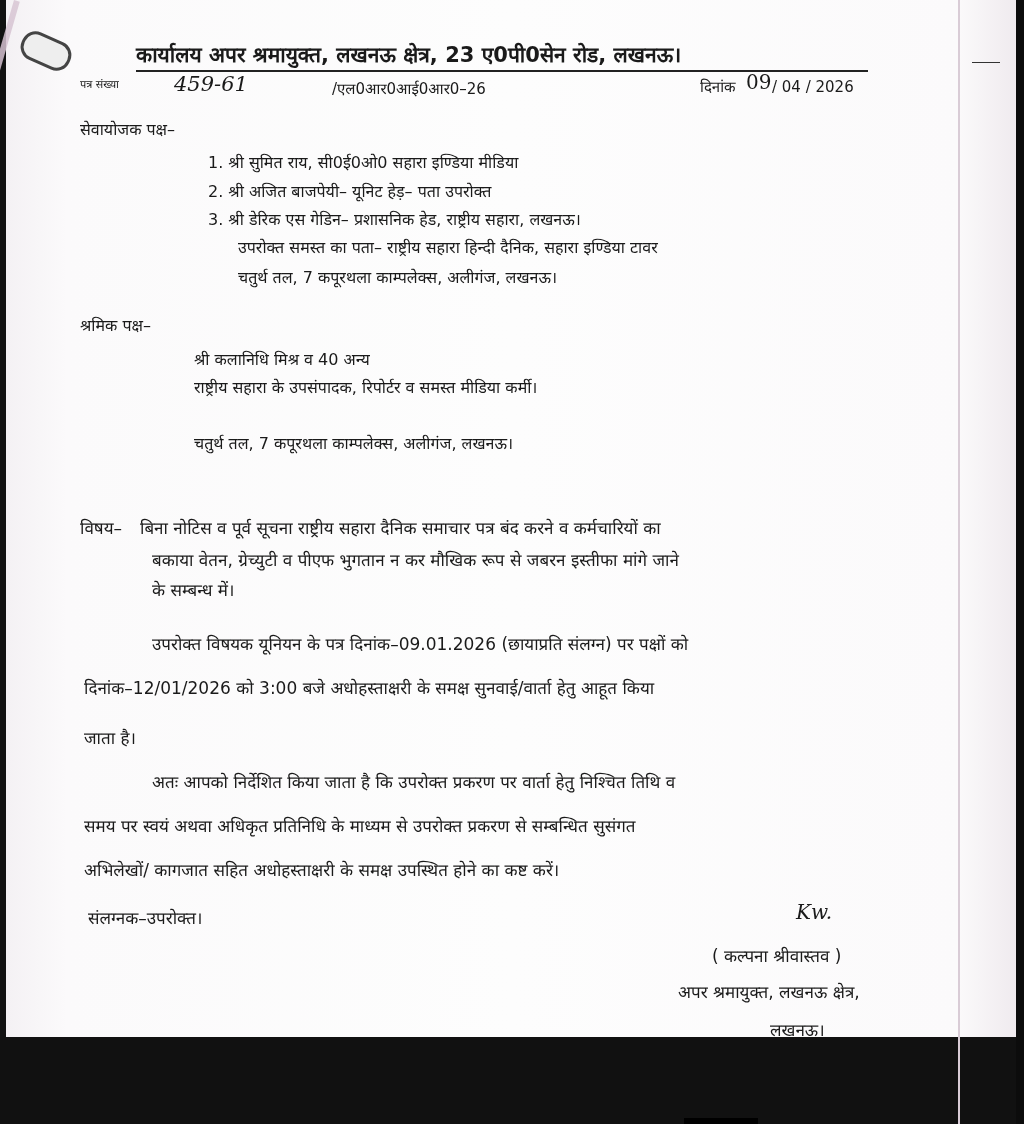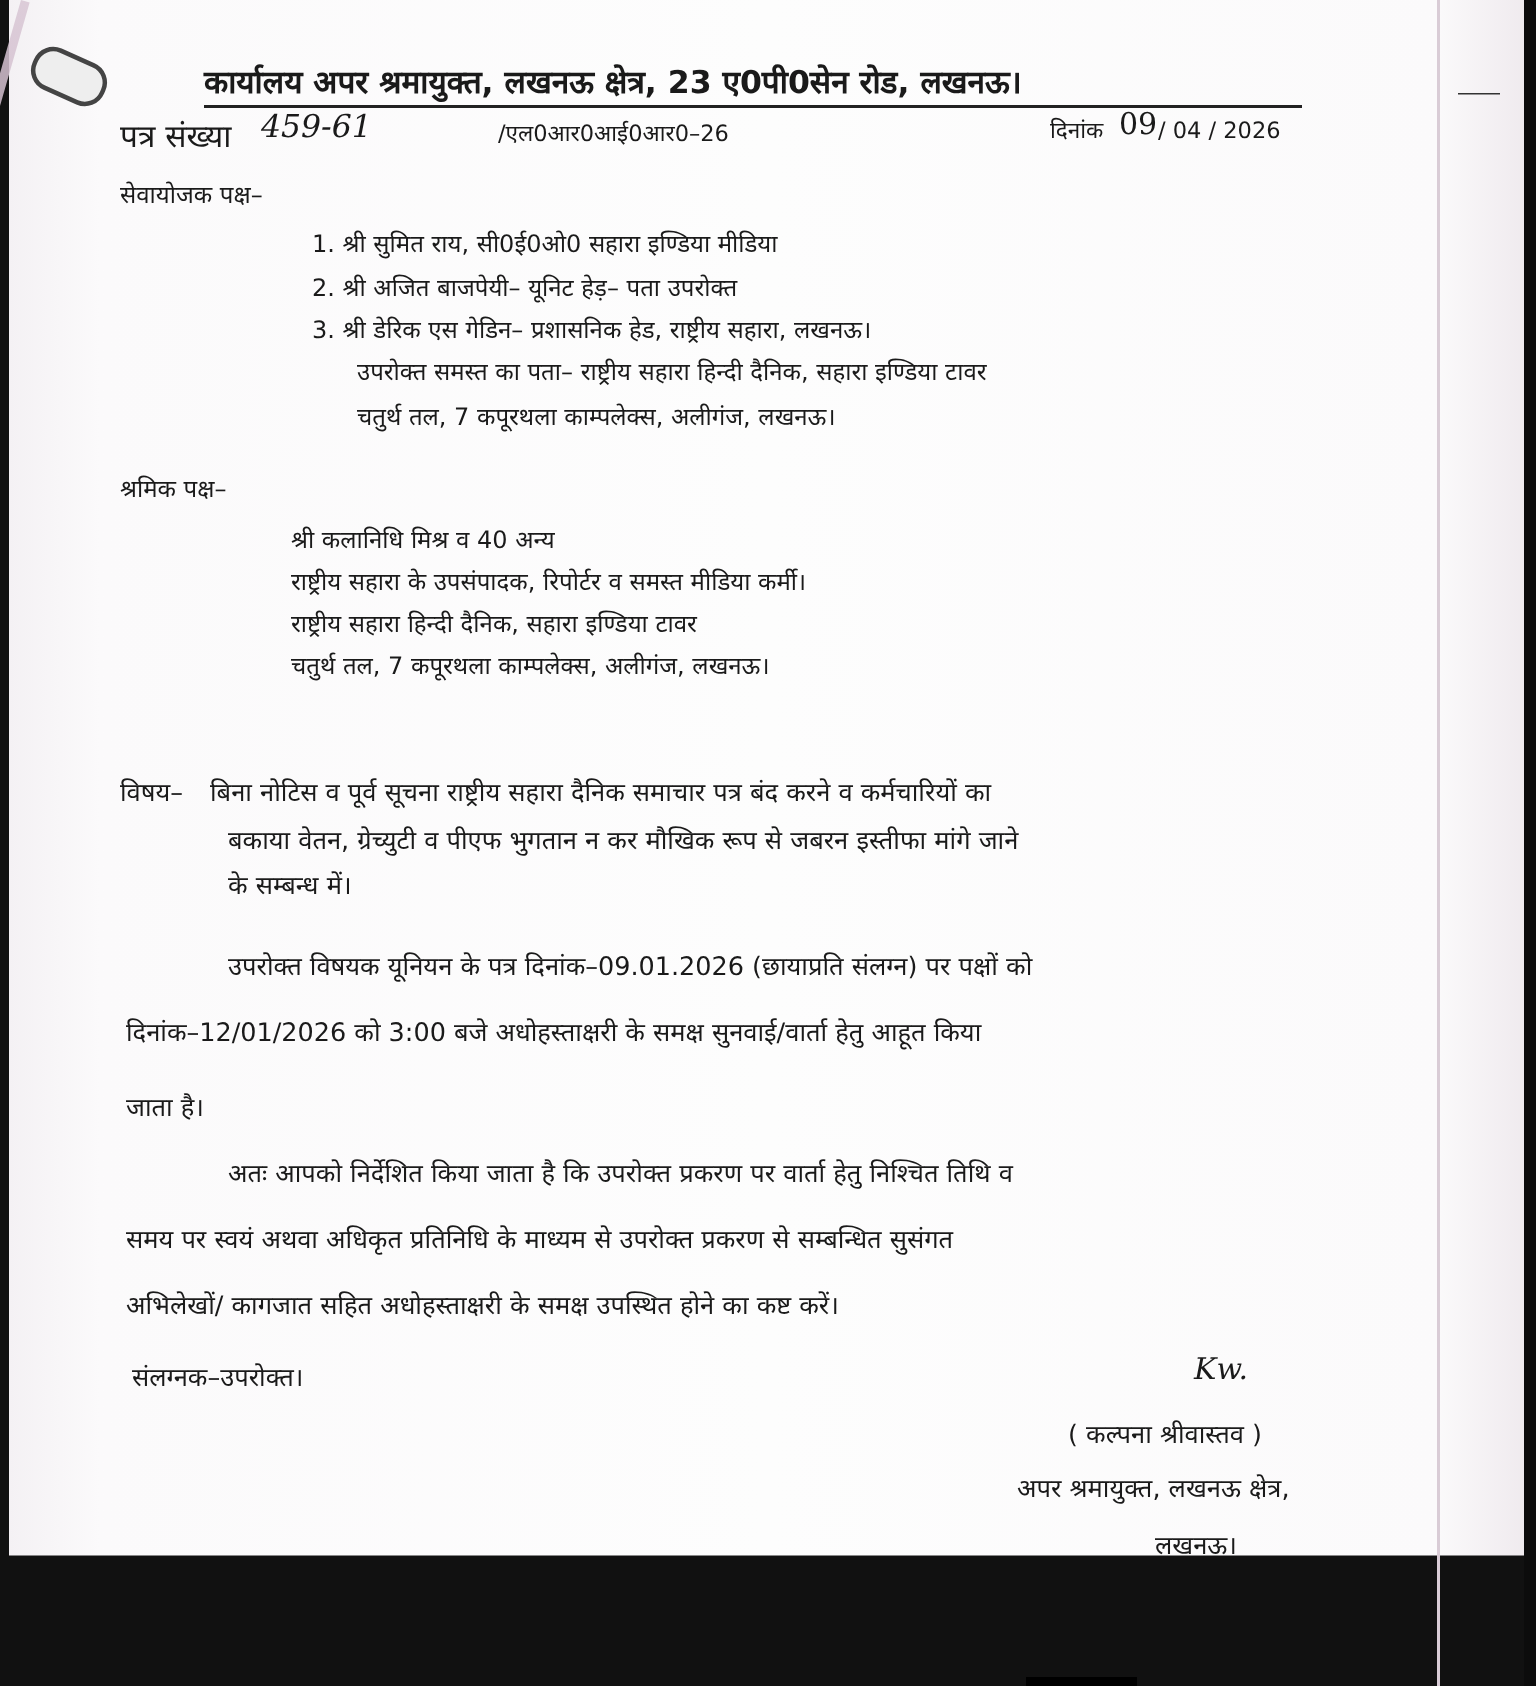--- a/index.html
+++ b/index.html
@@ -27,21 +27,21 @@
   }
   .clip {
     position: absolute; left: 14px; top: 36px; width: 46px; height: 24px;
     border: 3px solid #444; border-radius: 14px; background: #eee;
     transform: rotate(24deg);
   }
   .abs { position: absolute; white-space: nowrap; }
   .ul { text-underline-offset: 4px; }
   .office-title { left: 130px; top: 40px; font-size: 21px; font-weight: bold; }
   .office-rule { position:absolute; left:130px; top:70px; width:732px; height:2px; background:#222; }
-  .letter-no-label { left: 74px; top: 76px; font-size: 21px; }
+  .letter-no-label { left: 74px; top: 76px; font-size: 11px; }
   .letter-no-hand { left: 168px; top: 72px; font-size: 21px; font-family: "DejaVu Serif", serif; font-style: italic; }
   .letter-no-ref { left: 326px; top: 78px; font-size: 15px; }
   .date-label { left: 694px; top: 76px; font-size: 15px; }
   .date-hand { left: 740px; top: 70px; font-size: 20px; font-family: "DejaVu Serif", serif; }
   .date-rest { left: 766px; top: 78px; font-size: 15px; }
 
   .sec-head { font-size: 16px; }
   .list-line { font-size: 16px; }
   .para { font-size: 17px; }
   .sig-mark { left: 790px; top: 900px; font-size: 20px; font-style: italic; font-family: "DejaVu Serif", serif; }
@@ -69,21 +69,20 @@
   <div class="abs sec-head ul" style="left:74px;top:118px;">सेवायोजक पक्ष–</div>
   <div class="abs list-line" style="left:202px;top:151px;">1.  श्री सुमित राय, सी0ई0ओ0 सहारा इण्डिया मीडिया</div>
   <div class="abs list-line" style="left:202px;top:180px;">2.  श्री अजित बाजपेयी– यूनिट हेड़– पता उपरोक्त</div>
   <div class="abs list-line" style="left:202px;top:208px;">3.  श्री डेरिक एस गेडिन– प्रशासनिक हेड, राष्ट्रीय सहारा, लखनऊ।</div>
   <div class="abs list-line" style="left:232px;top:236px;">उपरोक्त समस्त का पता– राष्ट्रीय सहारा हिन्दी दैनिक, सहारा इण्डिया टावर</div>
   <div class="abs list-line" style="left:232px;top:266px;">चतुर्थ तल, 7 कपूरथला काम्पलेक्स, अलीगंज, लखनऊ।</div>
 
   <div class="abs sec-head ul" style="left:74px;top:314px;">श्रमिक पक्ष–</div>
   <div class="abs list-line" style="left:188px;top:348px;">श्री कलानिधि मिश्र व 40 अन्य</div>
   <div class="abs list-line" style="left:188px;top:376px;">राष्ट्रीय सहारा के उपसंपादक, रिपोर्टर व समस्त मीडिया कर्मी।</div>
-  <div class="abs list-line" style="left:188px;top:404px;">राष्ट्रीय सहारा हिन्दी दैनिक, सहारा इण्डिया टावर</div>
   <div class="abs list-line" style="left:188px;top:432px;">चतुर्थ तल, 7 कपूरथला काम्पलेक्स, अलीगंज, लखनऊ।</div>
 
   <div class="abs para" style="left:74px;top:516px;">विषय–</div>
   <div class="abs para" style="left:134px;top:516px;">बिना नोटिस व पूर्व सूचना राष्ट्रीय सहारा दैनिक समाचार पत्र बंद करने व कर्मचारियों का</div>
   <div class="abs para" style="left:146px;top:548px;">बकाया वेतन, ग्रेच्युटी व पीएफ भुगतान न कर मौखिक रूप से जबरन इस्तीफा मांगे जाने</div>
   <div class="abs para ul" style="left:146px;top:578px;">के सम्बन्ध में।</div>
 
   <div class="abs para" style="left:146px;top:632px;">उपरोक्त विषयक यूनियन के पत्र दिनांक–09.01.2026 (छायाप्रति संलग्न) पर पक्षों को</div>
   <div class="abs para" style="left:78px;top:676px;">दिनांक–12/01/2026 को 3:00 बजे अधोहस्ताक्षरी के समक्ष सुनवाई/वार्ता हेतु आहूत किया</div>
   <div class="abs para" style="left:78px;top:726px;">जाता है।</div>

